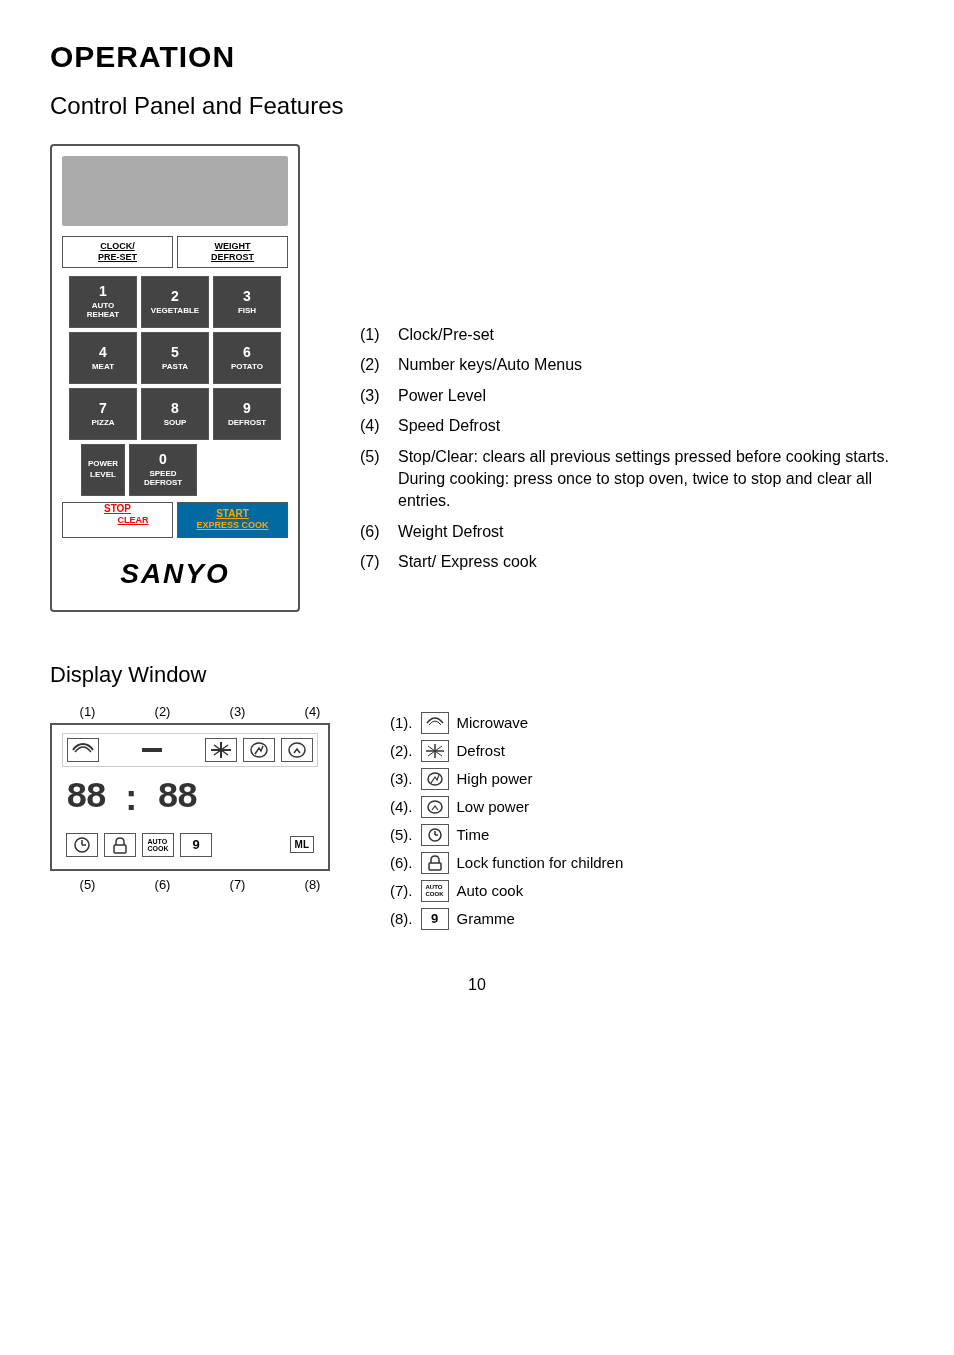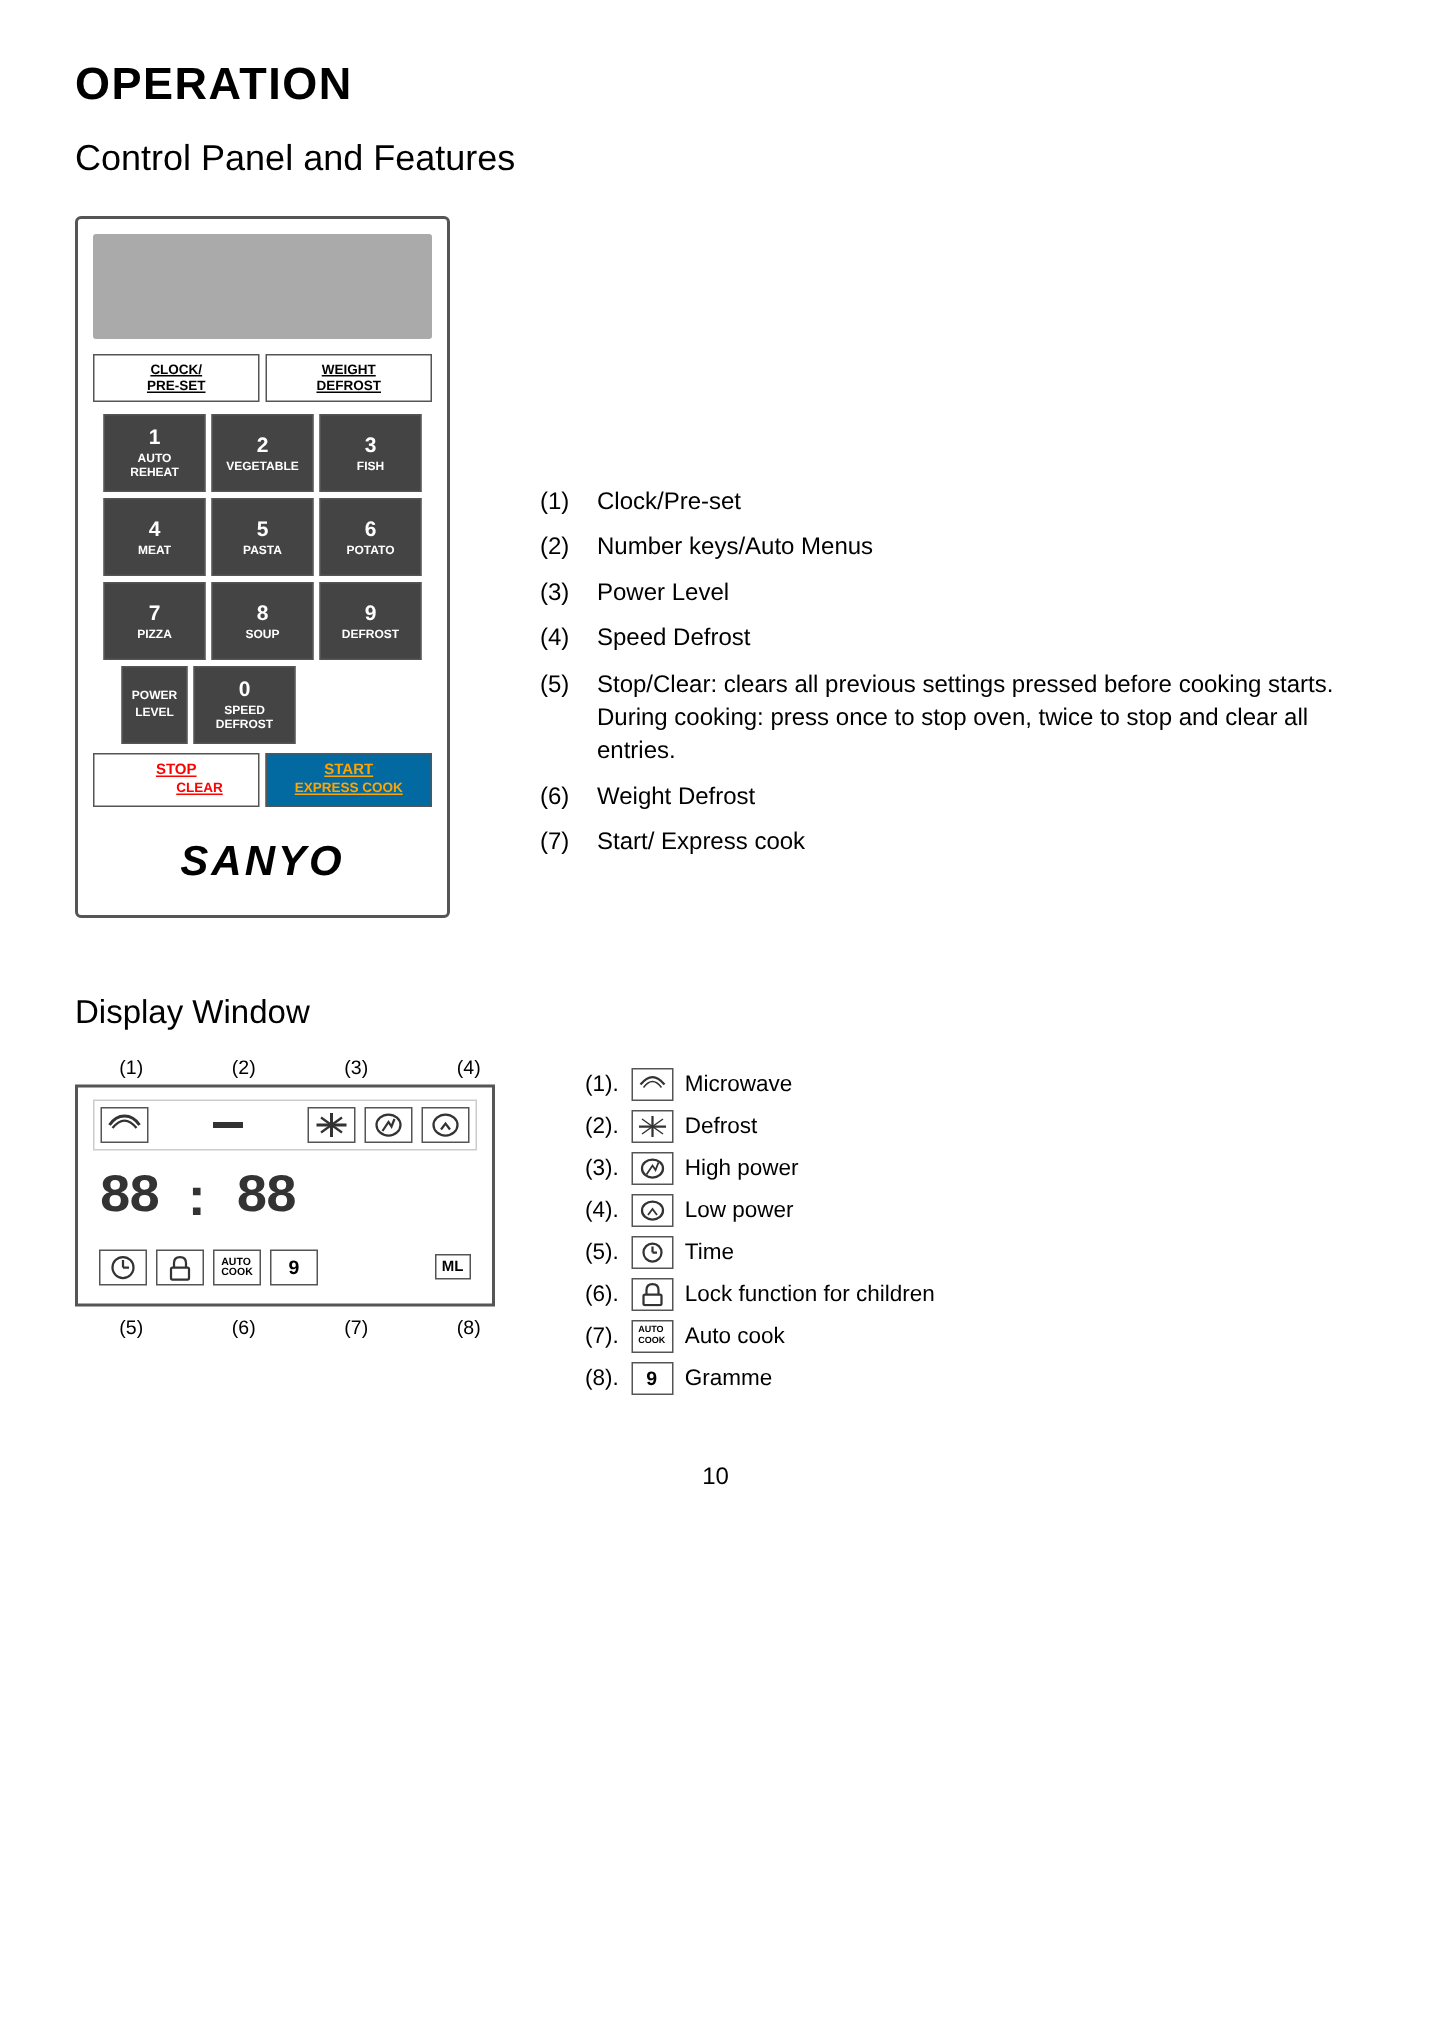--- a/index.html
+++ b/index.html
@@ -137,21 +137,20 @@
       height: 36px;
       border: 1px solid #555;
       background: #fff;
       color: red;
       font-size: 10px;
       font-weight: bold;
       text-align: center;
       display: flex;
       flex-direction: column;
       align-items: center;
-      justify-content: center;
       text-decoration: underline;
       cursor: pointer;
       line-height: 1.2;
     }
 
     .btn-start {
       flex: 1;
       height: 36px;
       border: 1px solid #555;
       background: #0369a1;

